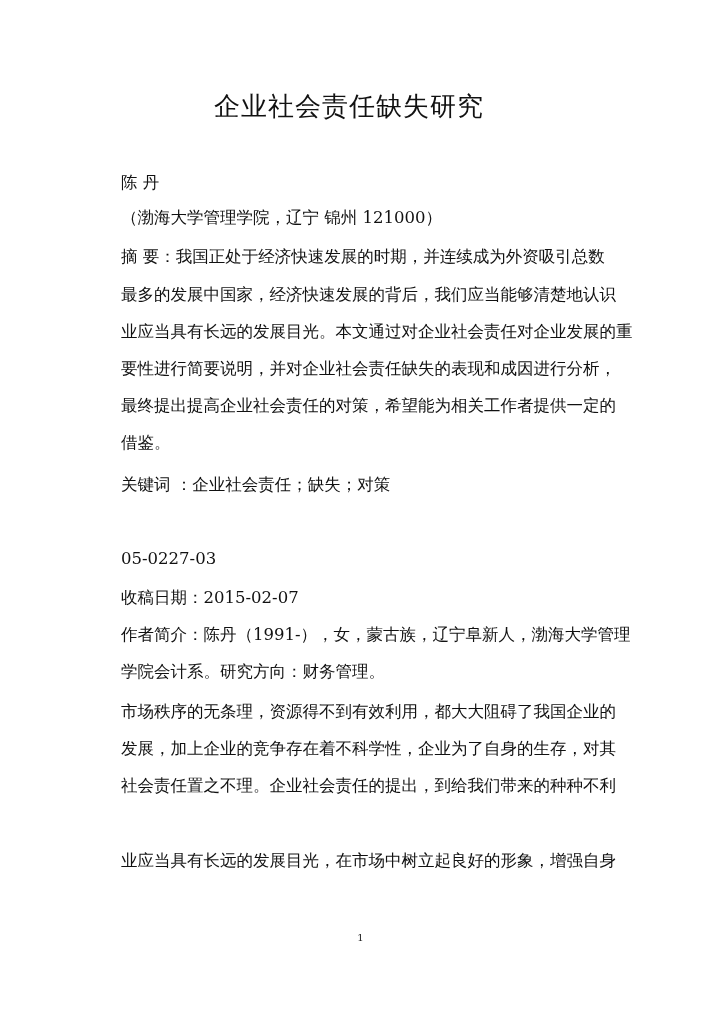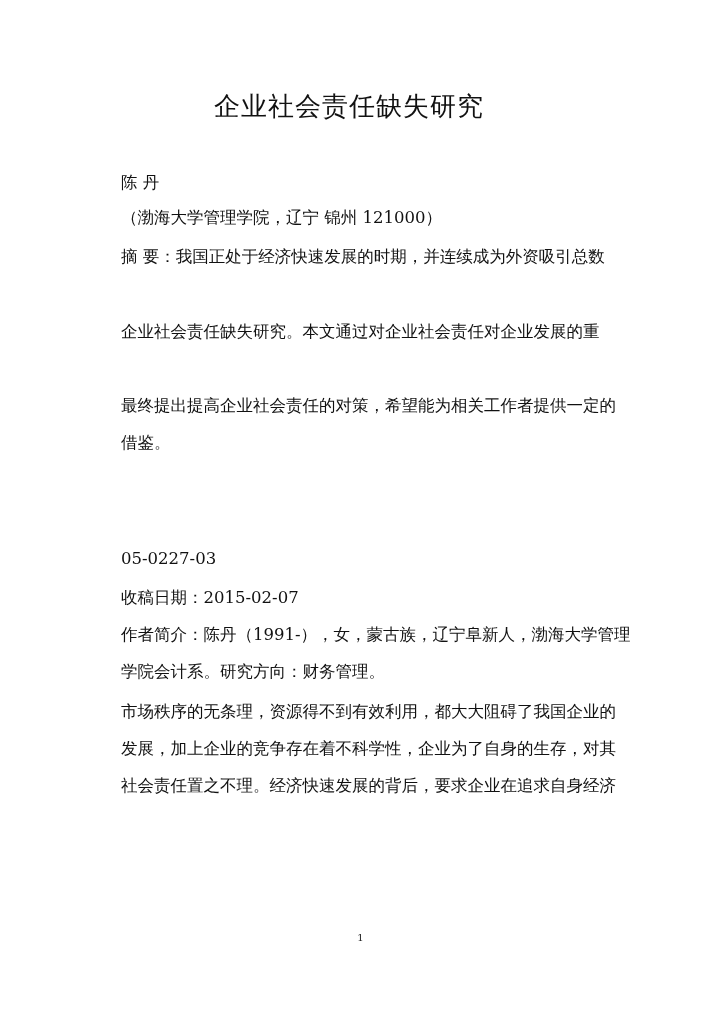--- a/index.html
+++ b/index.html
@@ -56,28 +56,32 @@
 </head>
 <body>
 
 <div class="page">
   <div class="title">企业社会责任缺失研究</div>
 
   <div class="line" style="top:172px">陈 丹</div>
   <div class="line" style="top:207px">（渤海大学管理学院，辽宁 锦州 121000）</div>
 
   <div class="line" style="top:246px">摘  要：我国正处于经济快速发展的时期，并连续成为外资吸引总数</div>
-  <div class="line" style="top:321px">企业社会责任缺失研究。本文通过对企业社会责任对企业发展的重</div>
+  <div class="line" style="top:284px">最多的发展中国家，经济快速发展的背后，我们应当能够清楚地认识</div>
+  <div class="line" style="top:321px">业应当具有长远的发展目光。本文通过对企业社会责任对企业发展的重</div>
+  <div class="line" style="top:358px">要性进行简要说明，并对企业社会责任缺失的表现和成因进行分析，</div>
   <div class="line" style="top:432px">借鉴。</div>
   <div class="line" style="top:395px">最终提出提高企业社会责任的对策，希望能为相关工作者提供一定的</div>
 
+  <div class="line" style="top:474px">关键词    ：企业社会责任；缺失；对策</div>
   <div class="line" style="top:548px">05-0227-03</div>
 
   <div class="line" style="top:587px">收稿日期：2015-02-07</div>
   <div class="line" style="top:624px">作者简介：陈丹（1991-），女，蒙古族，辽宁阜新人，渤海大学管理</div>
   <div class="line" style="top:661px">学院会计系。研究方向：财务管理。</div>
 
   <div class="line" style="top:701px">市场秩序的无条理，资源得不到有效利用，都大大阻碍了我国企业的</div>
   <div class="line" style="top:738px">发展，加上企业的竞争存在着不科学性，企业为了自身的生存，对其</div>
-  <div class="line" style="top:775px">社会责任置之不理。经济快速发展的背后，要求企业在追求自身经济</div>
+  <div class="line" style="top:775px">社会责任置之不理。企业社会责任的提出，到给我们带来的种种不利</div>
+  <div class="line" style="top:850px">业应当具有长远的发展目光，在市场中树立起良好的形象，增强自身</div>
 
   <div class="page-number">1</div>
 </div>
 
 </body></html>

